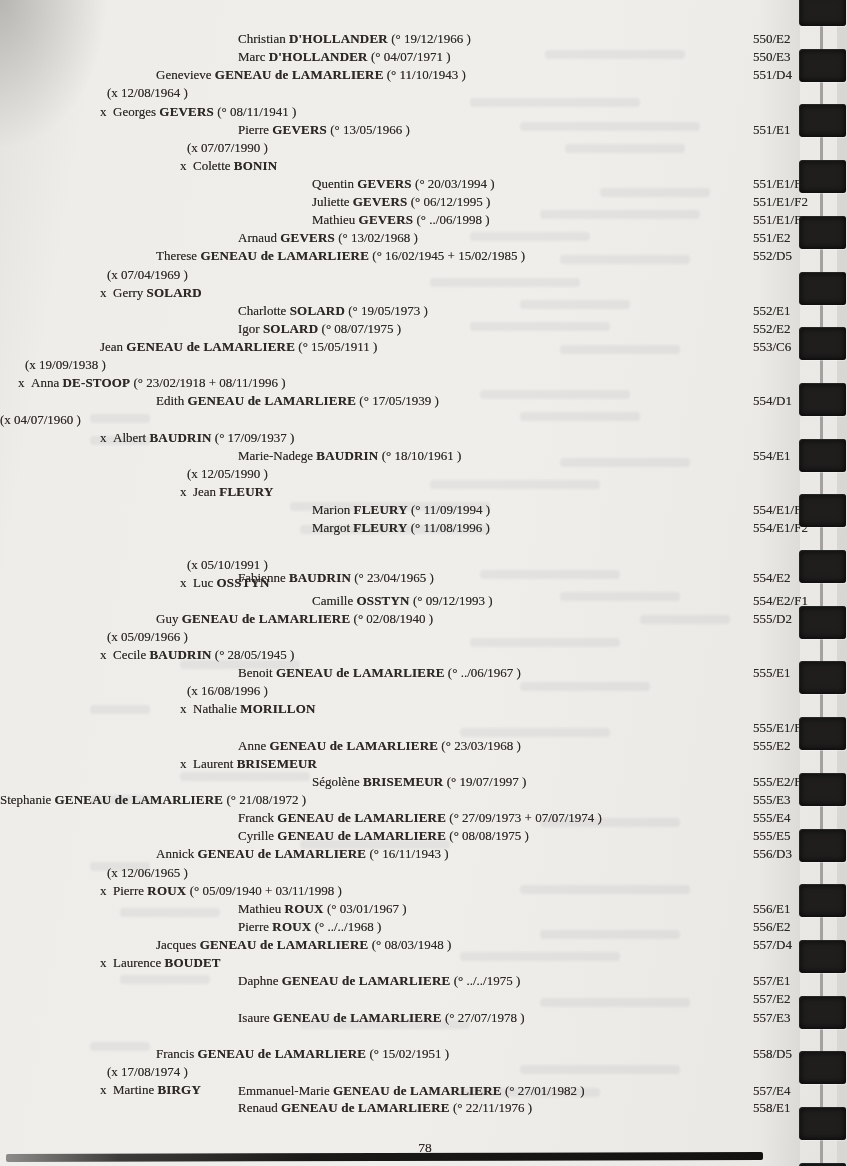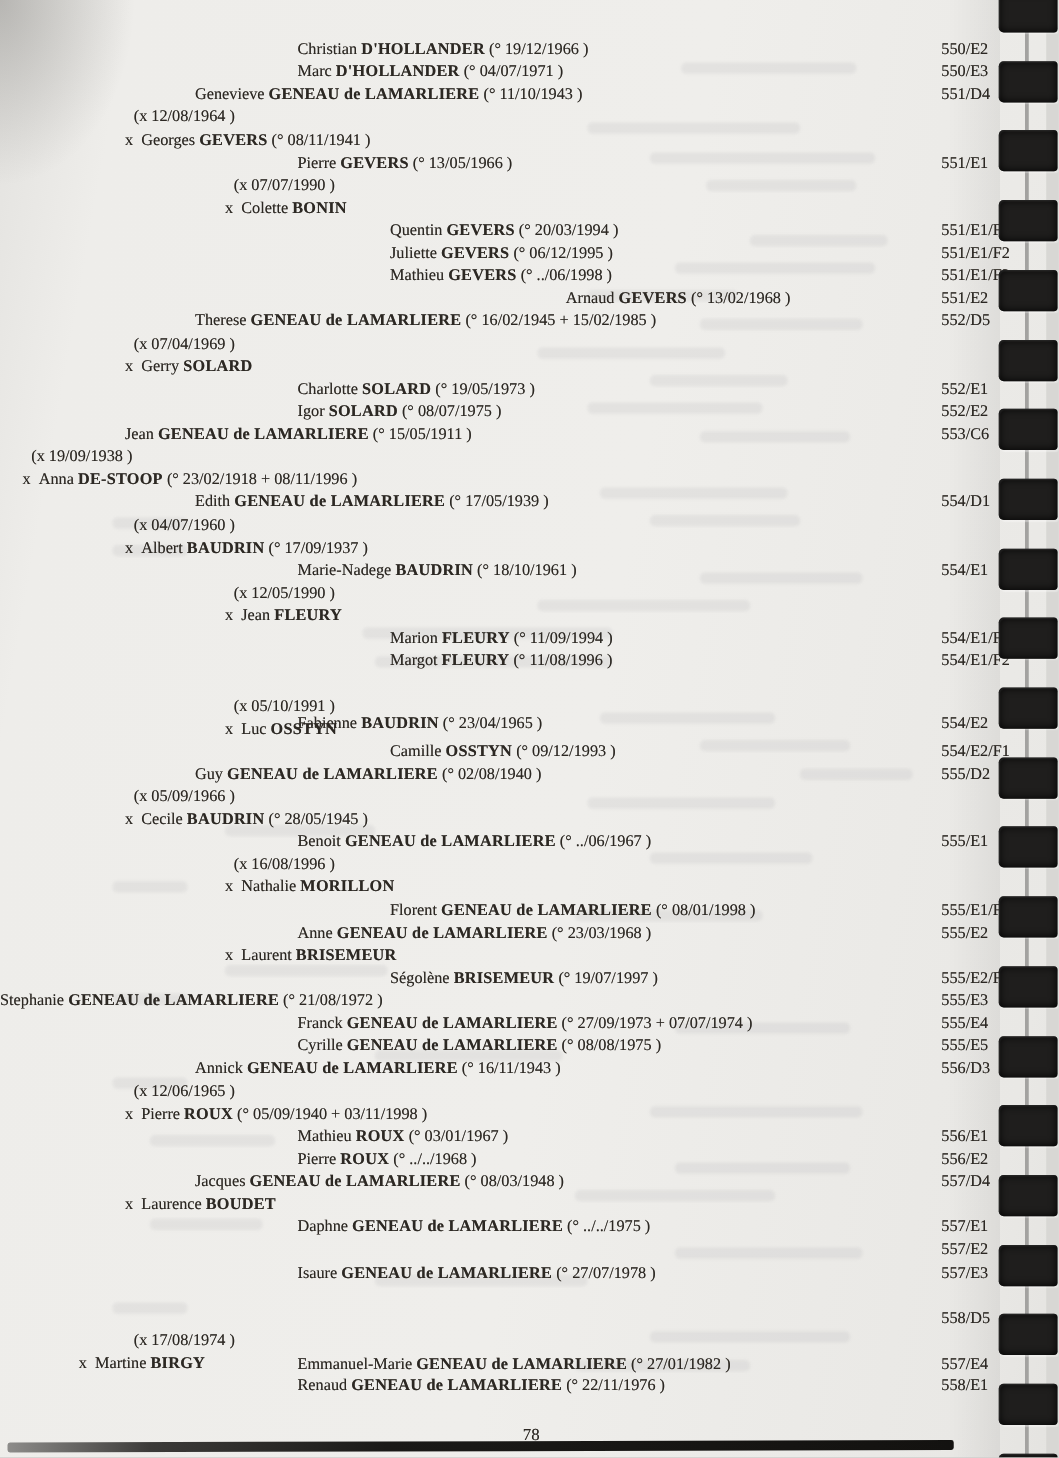--- a/index.html
+++ b/index.html
@@ -116,68 +116,68 @@
       <div class="row" style="top: 47.1px;"><span class="txt" style="margin-left: 238px;"><span>Marc </span><span class="sur">D'HOLLANDER</span><span> (° 04/07/1971 )</span></span><span class="code">550/E3</span></div>
       <div class="row" style="top: 65.2px;"><span class="txt" style="margin-left: 156px;"><span>Genevieve </span><span class="sur">GENEAU de LAMARLIERE</span><span> (° 11/10/1943 )</span></span><span class="code">551/D4</span></div>
       <div class="row" style="top: 83.4px;"><span class="txt" style="margin-left: 107px;"><span>(x 12/08/1964 )</span></span></div>
       <div class="row" style="top: 101.5px;"><span class="txt" style="margin-left: 100px;"><span>x Georges </span><span class="sur">GEVERS</span><span> (° 08/11/1941 )</span></span></div>
       <div class="row" style="top: 119.6px;"><span class="txt" style="margin-left: 238px;"><span>Pierre </span><span class="sur">GEVERS</span><span> (° 13/05/1966 )</span></span><span class="code">551/E1</span></div>
       <div class="row" style="top: 137.7px;"><span class="txt" style="margin-left: 187px;"><span>(x 07/07/1990 )</span></span></div>
       <div class="row" style="top: 155.8px;"><span class="txt" style="margin-left: 180px;"><span>x Colette </span><span class="sur">BONIN</span></span></div>
       <div class="row" style="top: 174px;"><span class="txt" style="margin-left: 312px;"><span>Quentin </span><span class="sur">GEVERS</span><span> (° 20/03/1994 )</span></span><span class="code">551/E1/F1</span></div>
       <div class="row" style="top: 192.1px;"><span class="txt" style="margin-left: 312px;"><span>Juliette </span><span class="sur">GEVERS</span><span> (° 06/12/1995 )</span></span><span class="code">551/E1/F2</span></div>
       <div class="row" style="top: 210.2px;"><span class="txt" style="margin-left: 312px;"><span>Mathieu </span><span class="sur">GEVERS</span><span> (° ../06/1998 )</span></span><span class="code">551/E1/F3</span></div>
-      <div class="row" style="top: 228.3px; text-align: center;"><span class="txt" style="margin-left: 238px;"><span>Arnaud </span><span class="sur">GEVERS</span><span> (° 13/02/1968 )</span></span><span class="code">551/E2</span></div>
+      <div class="row" style="top: 228.3px;"><span class="txt" style="margin-left: 238px;"><span>Arnaud </span><span class="sur">GEVERS</span><span> (° 13/02/1968 )</span></span><span class="code">551/E2</span></div>
       <div class="row" style="top: 246.4px;"><span class="txt" style="margin-left: 156px;"><span>Therese </span><span class="sur">GENEAU de LAMARLIERE</span><span> (° 16/02/1945  + 15/02/1985 )</span></span><span class="code">552/D5</span></div>
       <div class="row" style="top: 264.6px;"><span class="txt" style="margin-left: 107px;"><span>(x 07/04/1969 )</span></span></div>
       <div class="row" style="top: 282.7px;"><span class="txt" style="margin-left: 100px;"><span>x Gerry </span><span class="sur">SOLARD</span></span></div>
       <div class="row" style="top: 300.8px;"><span class="txt" style="margin-left: 238px;"><span>Charlotte </span><span class="sur">SOLARD</span><span> (° 19/05/1973 )</span></span><span class="code">552/E1</span></div>
       <div class="row" style="top: 318.9px;"><span class="txt" style="margin-left: 238px;"><span>Igor </span><span class="sur">SOLARD</span><span> (° 08/07/1975 )</span></span><span class="code">552/E2</span></div>
       <div class="row" style="top: 337px;"><span class="txt" style="margin-left: 100px;"><span>Jean </span><span class="sur">GENEAU de LAMARLIERE</span><span> (° 15/05/1911 )</span></span><span class="code">553/C6</span></div>
       <div class="row" style="top: 355.2px;"><span class="txt" style="margin-left: 25px;"><span>(x 19/09/1938 )</span></span></div>
       <div class="row" style="top: 373.3px;"><span class="txt" style="margin-left: 18px;"><span>x Anna </span><span class="sur">DE-STOOP</span><span> (° 23/02/1918  + 08/11/1996 )</span></span></div>
       <div class="row" style="top: 391.4px;"><span class="txt" style="margin-left: 156px;"><span>Edith </span><span class="sur">GENEAU de LAMARLIERE</span><span> (° 17/05/1939 )</span></span><span class="code">554/D1</span></div>
-      <div class="row" style="top: 409.5px;"><span class="txt" style="margin-left: 107px;"><span>(x 04/07/1960 )</span></span></div>
+      <div class="row" style="top: 409.5px;"><span class="txt" style=""><span>(x 04/07/1960 )</span></span></div>
       <div class="row" style="top: 427.6px;"><span class="txt" style="margin-left: 100px;"><span>x Albert </span><span class="sur">BAUDRIN</span><span> (° 17/09/1937 )</span></span></div>
       <div class="row" style="top: 445.8px;"><span class="txt" style="margin-left: 238px;"><span>Marie-Nadege </span><span class="sur">BAUDRIN</span><span> (° 18/10/1961 )</span></span><span class="code">554/E1</span></div>
       <div class="row" style="top: 463.9px;"><span class="txt" style="margin-left: 187px;"><span>(x 12/05/1990 )</span></span></div>
       <div class="row" style="top: 482px;"><span class="txt" style="margin-left: 180px;"><span>x Jean </span><span class="sur">FLEURY</span></span></div>
       <div class="row" style="top: 500.1px;"><span class="txt" style="margin-left: 312px;"><span>Marion </span><span class="sur">FLEURY</span><span> (° 11/09/1994 )</span></span><span class="code">554/E1/F1</span></div>
       <div class="row" style="top: 518.2px;"><span class="txt" style="margin-left: 312px;"><span>Margot </span><span class="sur">FLEURY</span><span> (° 11/08/1996 )</span></span><span class="code">554/E1/F2</span></div>
       <div class="row" style="top: 536.4px; margin-top: 32px;"><span class="txt" style="margin-left: 238px;"><span>Fabienne </span><span class="sur">BAUDRIN</span><span> (° 23/04/1965 )</span></span><span class="code">554/E2</span></div>
       <div class="row" style="top: 554.5px;"><span class="txt" style="margin-left: 187px;"><span>(x 05/10/1991 )</span></span></div>
       <div class="row" style="top: 572.6px;"><span class="txt" style="margin-left: 180px;"><span>x Luc </span><span class="sur">OSSTYN</span></span></div>
       <div class="row" style="top: 590.7px;"><span class="txt" style="margin-left: 312px;"><span>Camille </span><span class="sur">OSSTYN</span><span> (° 09/12/1993 )</span></span><span class="code">554/E2/F1</span></div>
       <div class="row" style="top: 608.8px;"><span class="txt" style="margin-left: 156px;"><span>Guy </span><span class="sur">GENEAU de LAMARLIERE</span><span> (° 02/08/1940 )</span></span><span class="code">555/D2</span></div>
       <div class="row" style="top: 627px;"><span class="txt" style="margin-left: 107px;"><span>(x 05/09/1966 )</span></span></div>
       <div class="row" style="top: 645.1px;"><span class="txt" style="margin-left: 100px;"><span>x Cecile </span><span class="sur">BAUDRIN</span><span> (° 28/05/1945 )</span></span></div>
       <div class="row" style="top: 663.2px;"><span class="txt" style="margin-left: 238px;"><span>Benoit </span><span class="sur">GENEAU de LAMARLIERE</span><span> (° ../06/1967 )</span></span><span class="code">555/E1</span></div>
       <div class="row" style="top: 681.3px;"><span class="txt" style="margin-left: 187px;"><span>(x 16/08/1996 )</span></span></div>
       <div class="row" style="top: 699.4px;"><span class="txt" style="margin-left: 180px;"><span>x Nathalie </span><span class="sur">MORILLON</span></span></div>
-      <div class="row" style="top: 717.6px;"><span class="txt" style="margin-left: 312px;"><span>Florent </span><span class="sur">GENEAU de LAMARLIERE</span><span> (° 08/01/1998 )</span></span><span class="code">555/E1/F1</span></div>
+      <div class="row" style="top: 717.6px;"><span class="code">555/E1/F1</span></div>
       <div class="row" style="top: 735.7px;"><span class="txt" style="margin-left: 238px;"><span>Anne </span><span class="sur">GENEAU de LAMARLIERE</span><span> (° 23/03/1968 )</span></span><span class="code">555/E2</span></div>
       <div class="row" style="top: 753.8px;"><span class="txt" style="margin-left: 180px;"><span>x Laurent </span><span class="sur">BRISEMEUR</span></span></div>
       <div class="row" style="top: 771.9px;"><span class="txt" style="margin-left: 312px;"><span>Ségolène </span><span class="sur">BRISEMEUR</span><span> (° 19/07/1997 )</span></span><span class="code">555/E2/F1</span></div>
       <div class="row" style="top: 790px;"><span class="txt" style=""><span>Stephanie </span><span class="sur">GENEAU de LAMARLIERE</span><span> (° 21/08/1972 )</span></span><span class="code">555/E3</span></div>
       <div class="row" style="top: 808.2px;"><span class="txt" style="margin-left: 238px;"><span>Franck </span><span class="sur">GENEAU de LAMARLIERE</span><span> (° 27/09/1973  + 07/07/1974 )</span></span><span class="code">555/E4</span></div>
       <div class="row" style="top: 826.3px;"><span class="txt" style="margin-left: 238px;"><span>Cyrille </span><span class="sur">GENEAU de LAMARLIERE</span><span> (° 08/08/1975 )</span></span><span class="code">555/E5</span></div>
       <div class="row" style="top: 844.4px;"><span class="txt" style="margin-left: 156px;"><span>Annick </span><span class="sur">GENEAU de LAMARLIERE</span><span> (° 16/11/1943 )</span></span><span class="code">556/D3</span></div>
       <div class="row" style="top: 862.5px;"><span class="txt" style="margin-left: 107px;"><span>(x 12/06/1965 )</span></span></div>
       <div class="row" style="top: 880.6px;"><span class="txt" style="margin-left: 100px;"><span>x Pierre </span><span class="sur">ROUX</span><span> (° 05/09/1940  + 03/11/1998 )</span></span></div>
       <div class="row" style="top: 898.8px;"><span class="txt" style="margin-left: 238px;"><span>Mathieu </span><span class="sur">ROUX</span><span> (° 03/01/1967 )</span></span><span class="code">556/E1</span></div>
       <div class="row" style="top: 916.9px;"><span class="txt" style="margin-left: 238px;"><span>Pierre </span><span class="sur">ROUX</span><span> (° ../../1968 )</span></span><span class="code">556/E2</span></div>
       <div class="row" style="top: 935px;"><span class="txt" style="margin-left: 156px;"><span>Jacques </span><span class="sur">GENEAU de LAMARLIERE</span><span> (° 08/03/1948 )</span></span><span class="code">557/D4</span></div>
       <div class="row" style="top: 953.1px;"><span class="txt" style="margin-left: 100px;"><span>x Laurence </span><span class="sur">BOUDET</span></span></div>
       <div class="row" style="top: 971.2px;"><span class="txt" style="margin-left: 238px;"><span>Daphne </span><span class="sur">GENEAU de LAMARLIERE</span><span> (° ../../1975 )</span></span><span class="code">557/E1</span></div>
       <div class="row" style="top: 989.4px;"><span class="code">557/E2</span></div>
       <div class="row" style="top: 1007.5px;"><span class="txt" style="margin-left: 238px;"><span>Isaure </span><span class="sur">GENEAU de LAMARLIERE</span><span> (° 27/07/1978 )</span></span><span class="code">557/E3</span></div>
       <div class="row" style="top: 1081px;"><span class="txt" style="margin-left: 238px;"><span>Emmanuel-Marie </span><span class="sur">GENEAU de LAMARLIERE</span><span> (° 27/01/1982 )</span></span><span class="code">557/E4</span></div>
-      <div class="row" style="top: 1043.7px;"><span class="code">558/D5</span></div>
+      <div class="row" style="top: 1043.7px;"><span class="txt" style="margin-left: 156px;"><span>Francis </span><span class="sur">GENEAU de LAMARLIERE</span><span> (° 15/02/1951 )</span></span><span class="code">558/D5</span></div>
       <div class="row" style="top: 1061.8px;"><span class="txt" style="margin-left: 107px;"><span>(x 17/08/1974 )</span></span></div>
-      <div class="row" style="top: 1080px;"><span class="txt" style="margin-left: 63px;"><span>x Martine </span><span class="sur">BIRGY</span></span></div>
+      <div class="row" style="top: 1080px;"><span class="txt" style="margin-left: 100px;"><span>x Martine </span><span class="sur">BIRGY</span></span></div>
       <div class="row" style="top: 1098.1px;"><span class="txt" style="margin-left: 238px;"><span>Renaud </span><span class="sur">GENEAU de LAMARLIERE</span><span> (° 22/11/1976 )</span></span><span class="code">558/E1</span></div>
     </div>
   <div class="pagenum">78</div>
   <div class="bottom-bar"></div>
   <div class="bind-shade"></div>
   <div class="bind-edge"></div>
   <div class="bind-wire"></div>
   <div id="binding">
       <div class="bind-block" style="top: -7px;"></div>
       <div class="bind-block" style="top: 48.7px;"></div>

